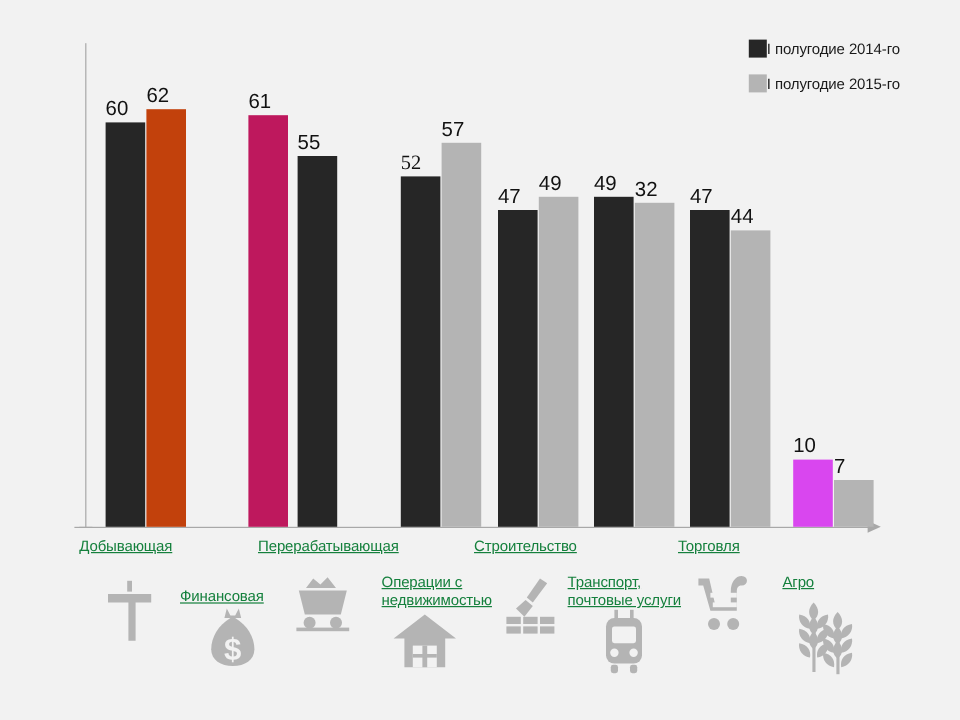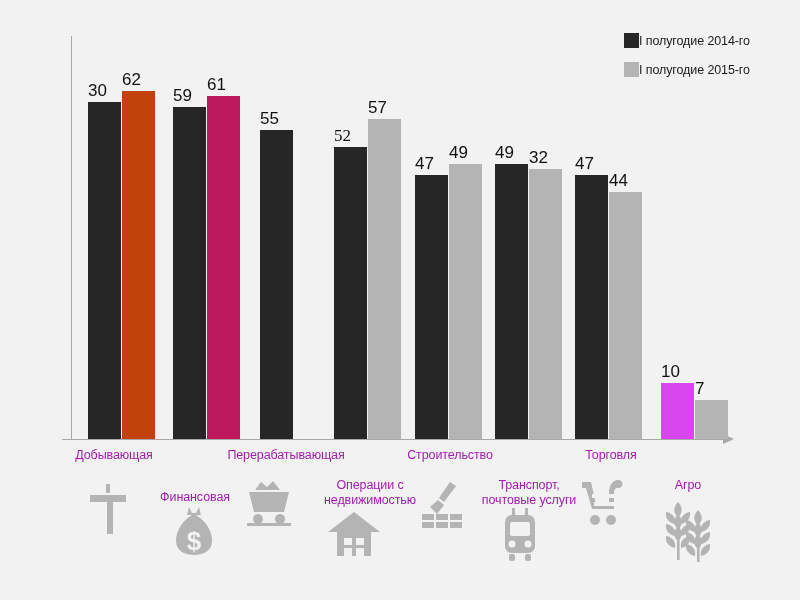--- a/index.html
+++ b/index.html
@@ -110,24 +110,24 @@
     color: #111111;
     line-height: 1;
     padding-bottom: 3px;
     white-space: nowrap;
   }
 
   
   .cat-label {
     position: absolute;
     font-size: 12.5px;
-    color: #a21caf;
-    text-align: center;
+    color: #15803d;
     line-height: 1.22;
     letter-spacing: -0.1px;
+    text-decoration: underline;
   }
 
   
   .cat-icon {
     position: absolute;
   }
   .cat-icon svg { display: block; }
 </style>
 </head>
 <body>
@@ -146,36 +146,33 @@
   </div>
 
   <div class="y-axis"></div>
   <div class="y-tick"></div>
   <div class="x-axis"></div>
   <div class="x-arrow"></div>
 
   <div class="plot" id="plot">
       <div class="bar-group" style="left: 88px; width: 67px;">
         <div class="bar first" style="height: 337.2px; background: rgb(38, 38, 38);">
-          <span class="bar-value">30</span>
+          <span class="bar-value">60</span>
         </div>
         <div class="bar second" style="height: 348.44px; background: #c2410c;">
           <span class="bar-value">62</span>
         </div>
       </div>
       <div class="bar-group" style="left: 173px; width: 67px;">
-        <div class="bar first" style="height: 331.58px; background: rgb(38, 38, 38);">
-          <span class="bar-value">59</span>
-        </div>
         <div class="bar second" style="height: 342.82px; background: #be185d;">
           <span class="bar-value">61</span>
         </div>
       </div>
       <div class="bar-group" style="left: 248px; width: 67px;">
-        <div class="bar first" style="height: 309.1px; background: rgb(38, 38, 38); margin-left: 12px;">
+        <div class="bar first" style="height: 309.1px; background: rgb(38, 38, 38);">
           <span class="bar-value">55</span>
         </div>
       </div>
       <div class="bar-group" style="left: 334px; width: 67px;">
         <div class="bar first" style="height: 292.24px; background: rgb(38, 38, 38); font-family: Liberation Serif, serif;">
           <span class="bar-value">52</span>
         </div>
         <div class="bar second" style="height: 320.34px; background: rgb(180, 180, 180);">
           <span class="bar-value">57</span>
         </div>

